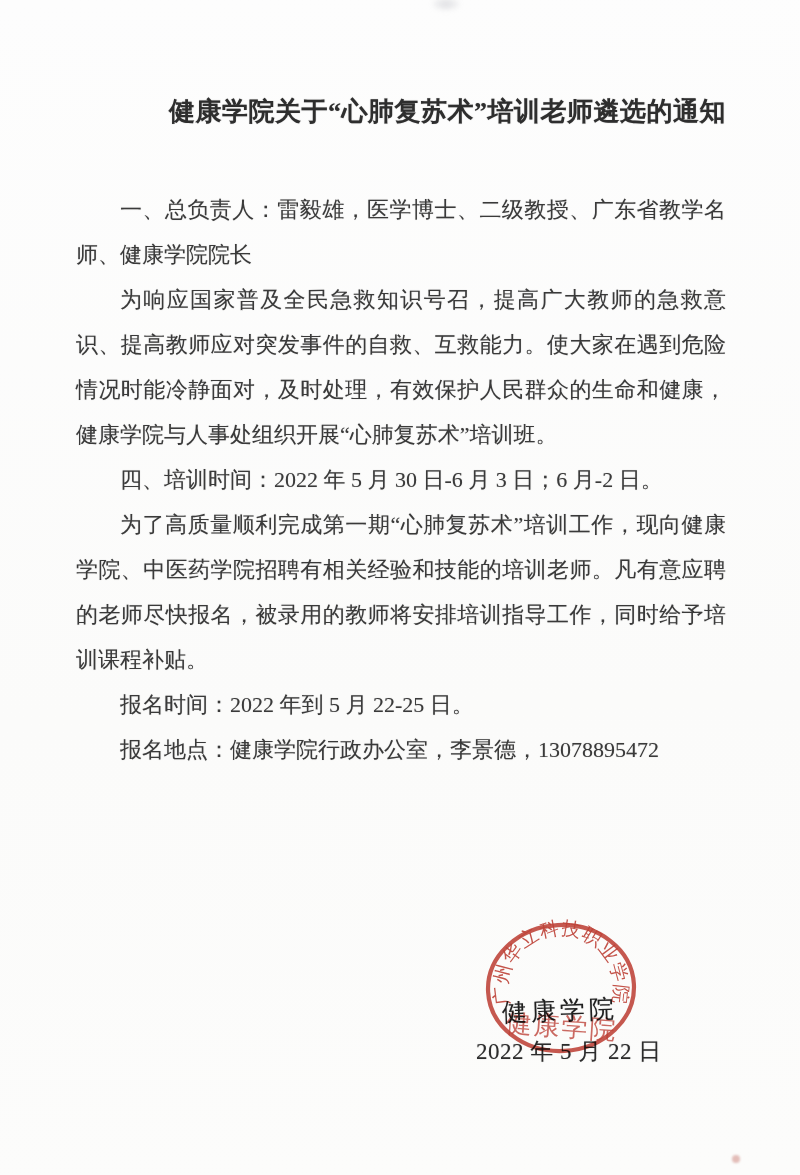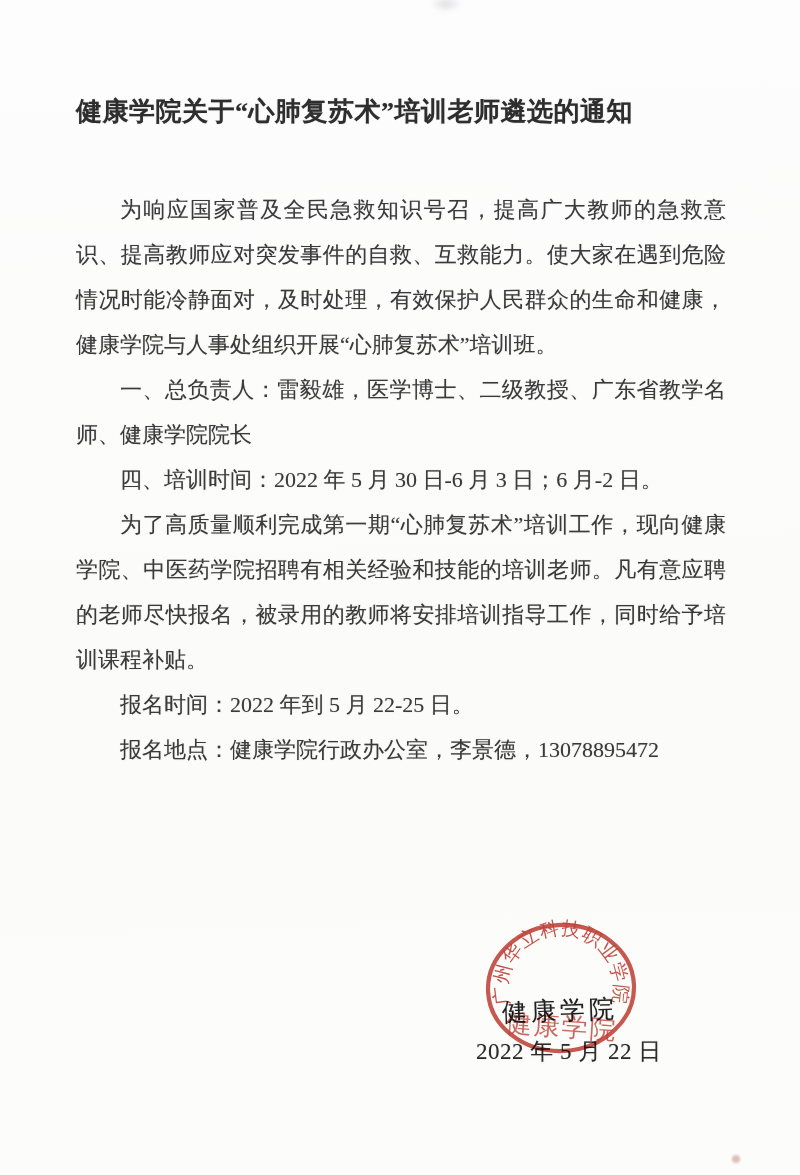--- a/index.html
+++ b/index.html
@@ -21,21 +21,21 @@
     top: 94px;
     left: 76px;
     width: 650px;
     color: #383838;
   }
   .doc-title {
     margin: 0 0 57px 0;
     font-size: 26px;
     line-height: 36px;
     font-weight: bold;
-    text-align: left;
+    text-align: right;
     letter-spacing: 0.5px;
     color: #2e2e2e;
     text-shadow: 0 0 1px rgba(46,46,46,0.45);
   }
   .para {
     margin: 0;
     font-size: 22px;
     line-height: 45px;
     text-indent: 2em;
     text-align: justify;
@@ -97,22 +97,22 @@
 </style>
 </head>
 <body>
 
 <div class="page">
 
   <div class="smudge-top"></div>
 
   <div class="content">
     <h1 class="doc-title">健康学院关于“心肺复苏术”培训老师遴选的通知</h1>
+    <p class="para">一、总负责人：雷毅雄，医学博士、二级教授、广东省教学名师、健康学院院长</p>
     <p class="para">为响应国家普及全民急救知识号召，提高广大教师的急救意识、提高教师应对突发事件的自救、互救能力。使大家在遇到危险情况时能冷静面对，及时处理，有效保护人民群众的生命和健康，健康学院与人事处组织开展“心肺复苏术”培训班。</p>
-    <p class="para">一、总负责人：雷毅雄，医学博士、二级教授、广东省教学名师、健康学院院长</p>
     <p class="para">四、培训时间：2022 年 5 月 30 日-6 月 3 日；6 月-2 日。</p>
     <p class="para">为了高质量顺利完成第一期“心肺复苏术”培训工作，现向健康学院、中医药学院招聘有相关经验和技能的培训老师。凡有意应聘的老师尽快报名，被录用的教师将安排培训指导工作，同时给予培训课程补贴。</p>
     <p class="para">报名时间：2022 年到 5 月 22-25 日。</p>
     <p class="para">报名地点：健康学院行政办公室，李景德，13078895472</p>
   </div>
 
   <div class="signature">健康学院</div>
 
   <div class="doc-date">2022 年 5 月 22 日</div>
 

